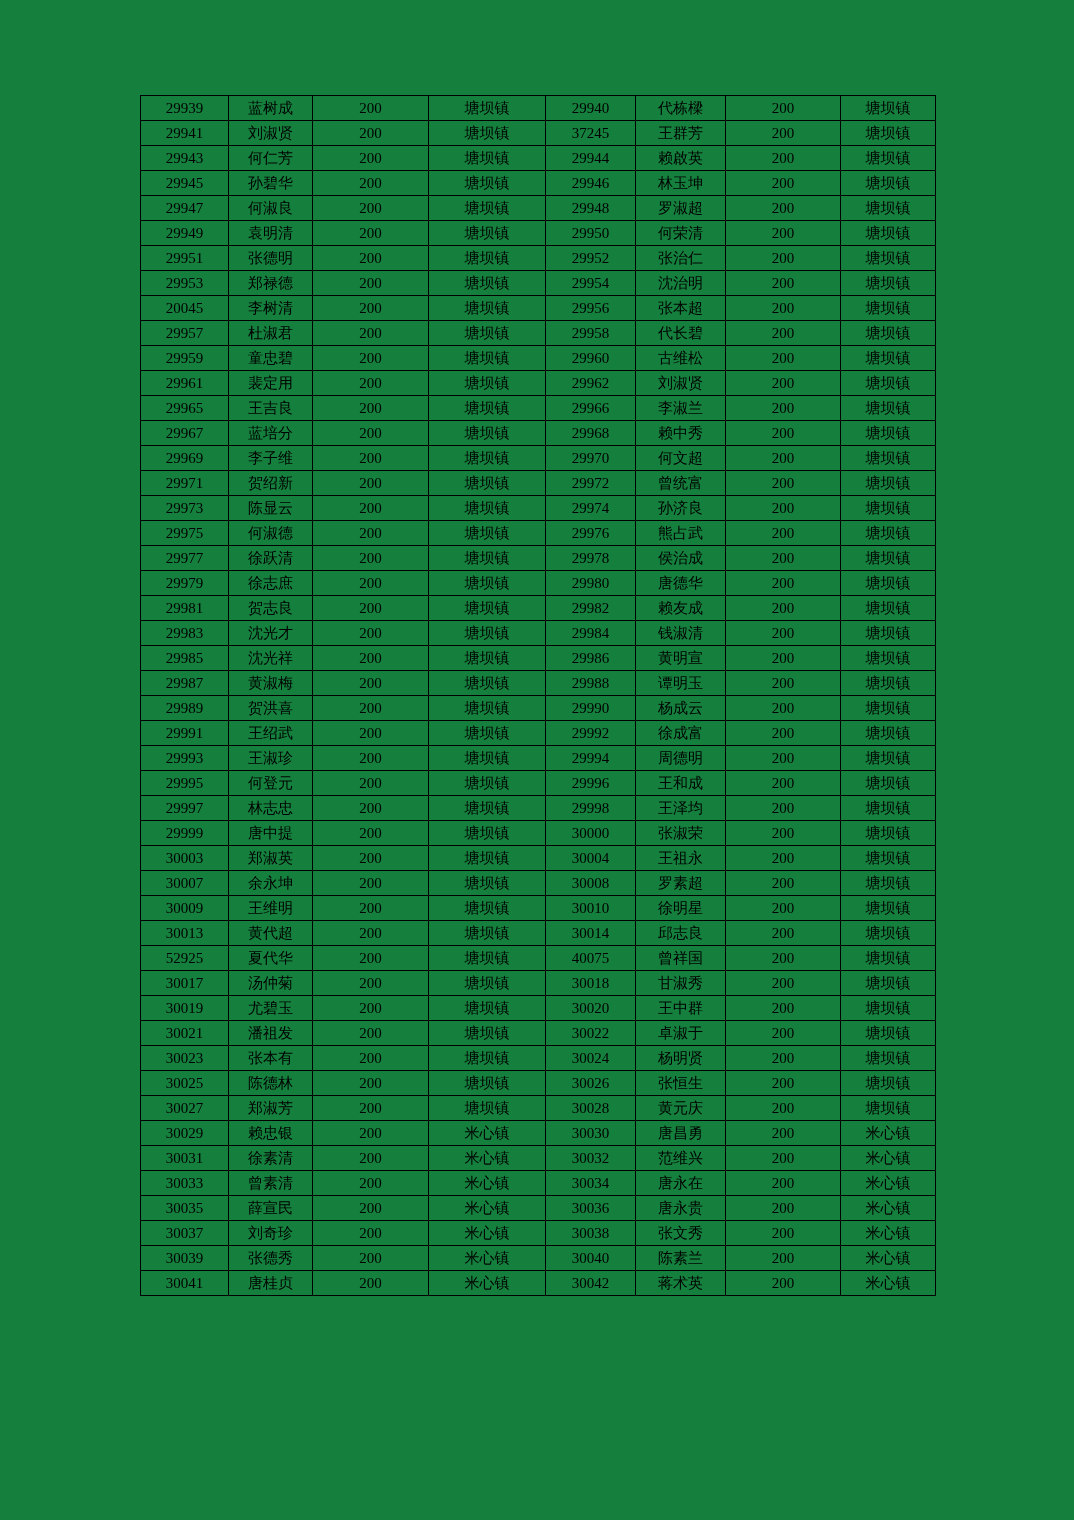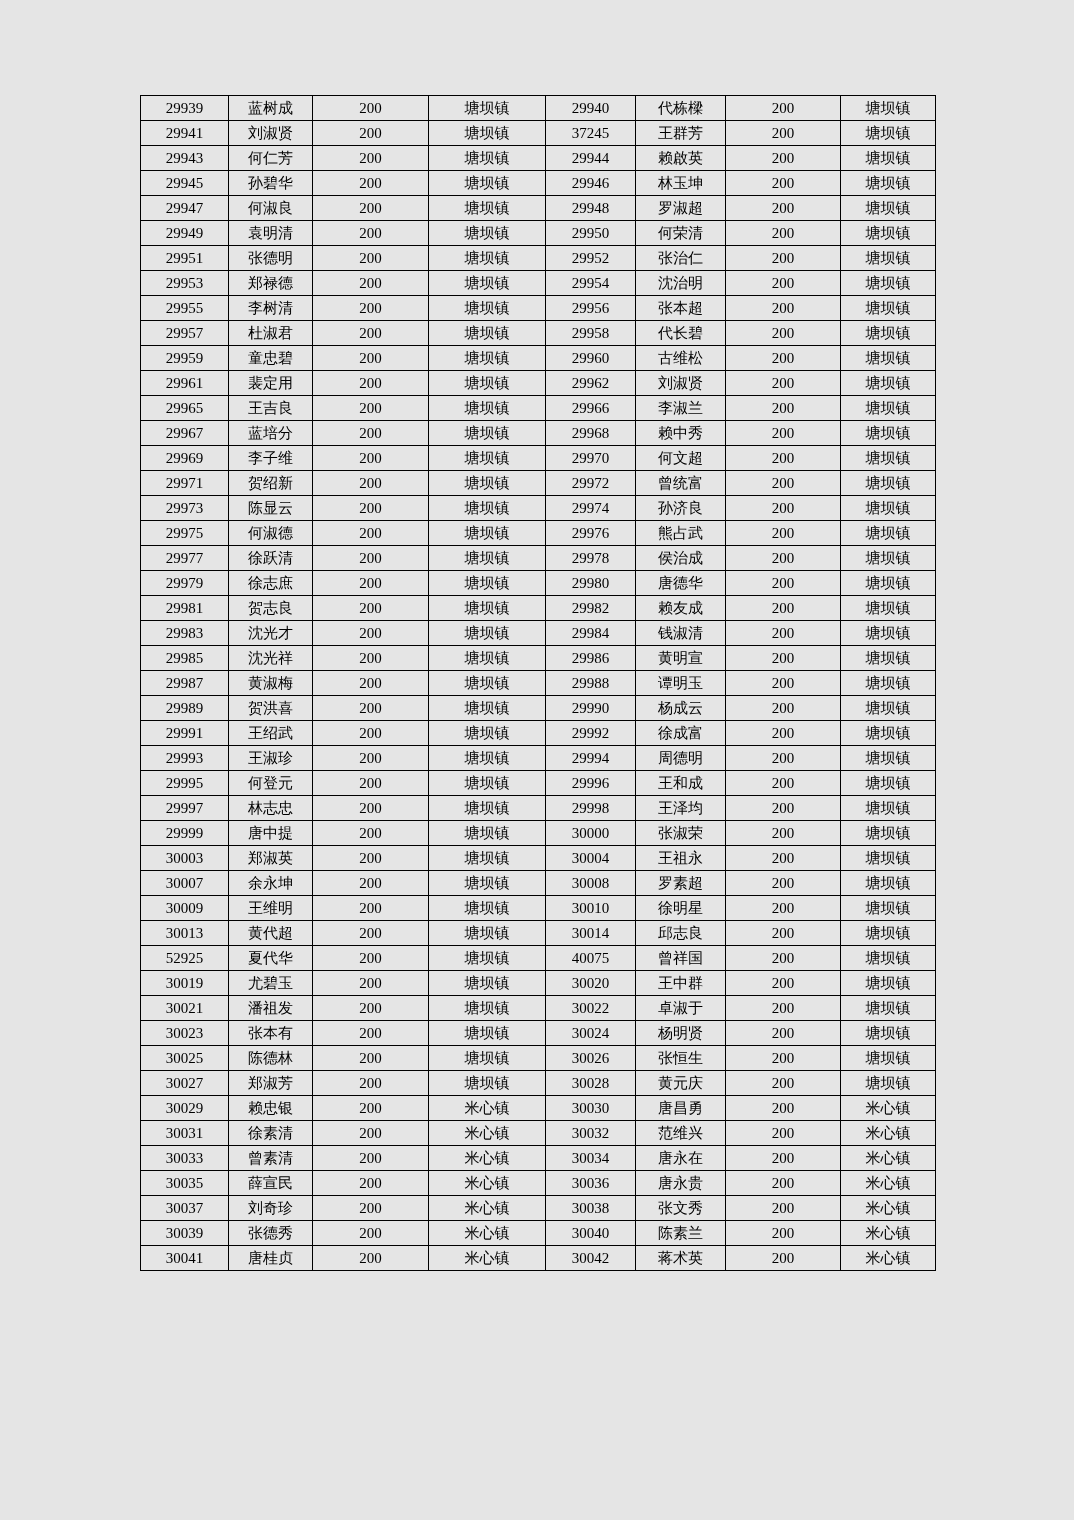--- a/index.html
+++ b/index.html
@@ -10,21 +10,21 @@
   body {
     width: 1074px;
     height: 1520px;
     font-family: "Liberation Serif", "DejaVu Serif", serif;
     color: #000000;
   }
   .page {
     position: relative;
     width: 1074px;
     height: 1520px;
-    background: #e5e5e5;
+    background: #15803d;
     overflow: hidden;
   }
   table.roster {
     position: absolute;
     left: 140px;
     top: 95px;
     width: 795px;
     border-collapse: collapse;
     table-layout: fixed;
   }
@@ -138,21 +138,21 @@
           <td>29953</td>
           <td>郑禄德</td>
           <td>200</td>
           <td>塘坝镇</td>
           <td>29954</td>
           <td>沈治明</td>
           <td>200</td>
           <td>塘坝镇</td>
         </tr>
         <tr>
-          <td>29955</td>
+          <td>20045</td>
           <td>李树清</td>
           <td>200</td>
           <td>塘坝镇</td>
           <td>29956</td>
           <td>张本超</td>
           <td>200</td>
           <td>塘坝镇</td>
         </tr>
         <tr>
           <td>29957</td>
@@ -404,20 +404,30 @@
           <td>200</td>
           <td>塘坝镇</td>
         </tr>
         <tr>
           <td>52925</td>
           <td>夏代华</td>
           <td>200</td>
           <td>塘坝镇</td>
           <td>40075</td>
           <td>曾祥国</td>
+          <td>200</td>
+          <td>塘坝镇</td>
+        </tr>
+        <tr>
+          <td>30017</td>
+          <td>汤仲菊</td>
+          <td>200</td>
+          <td>塘坝镇</td>
+          <td>30018</td>
+          <td>甘淑秀</td>
           <td>200</td>
           <td>塘坝镇</td>
         </tr>
         <tr>
           <td>30019</td>
           <td>尤碧玉</td>
           <td>200</td>
           <td>塘坝镇</td>
           <td>30020</td>
           <td>王中群</td>

